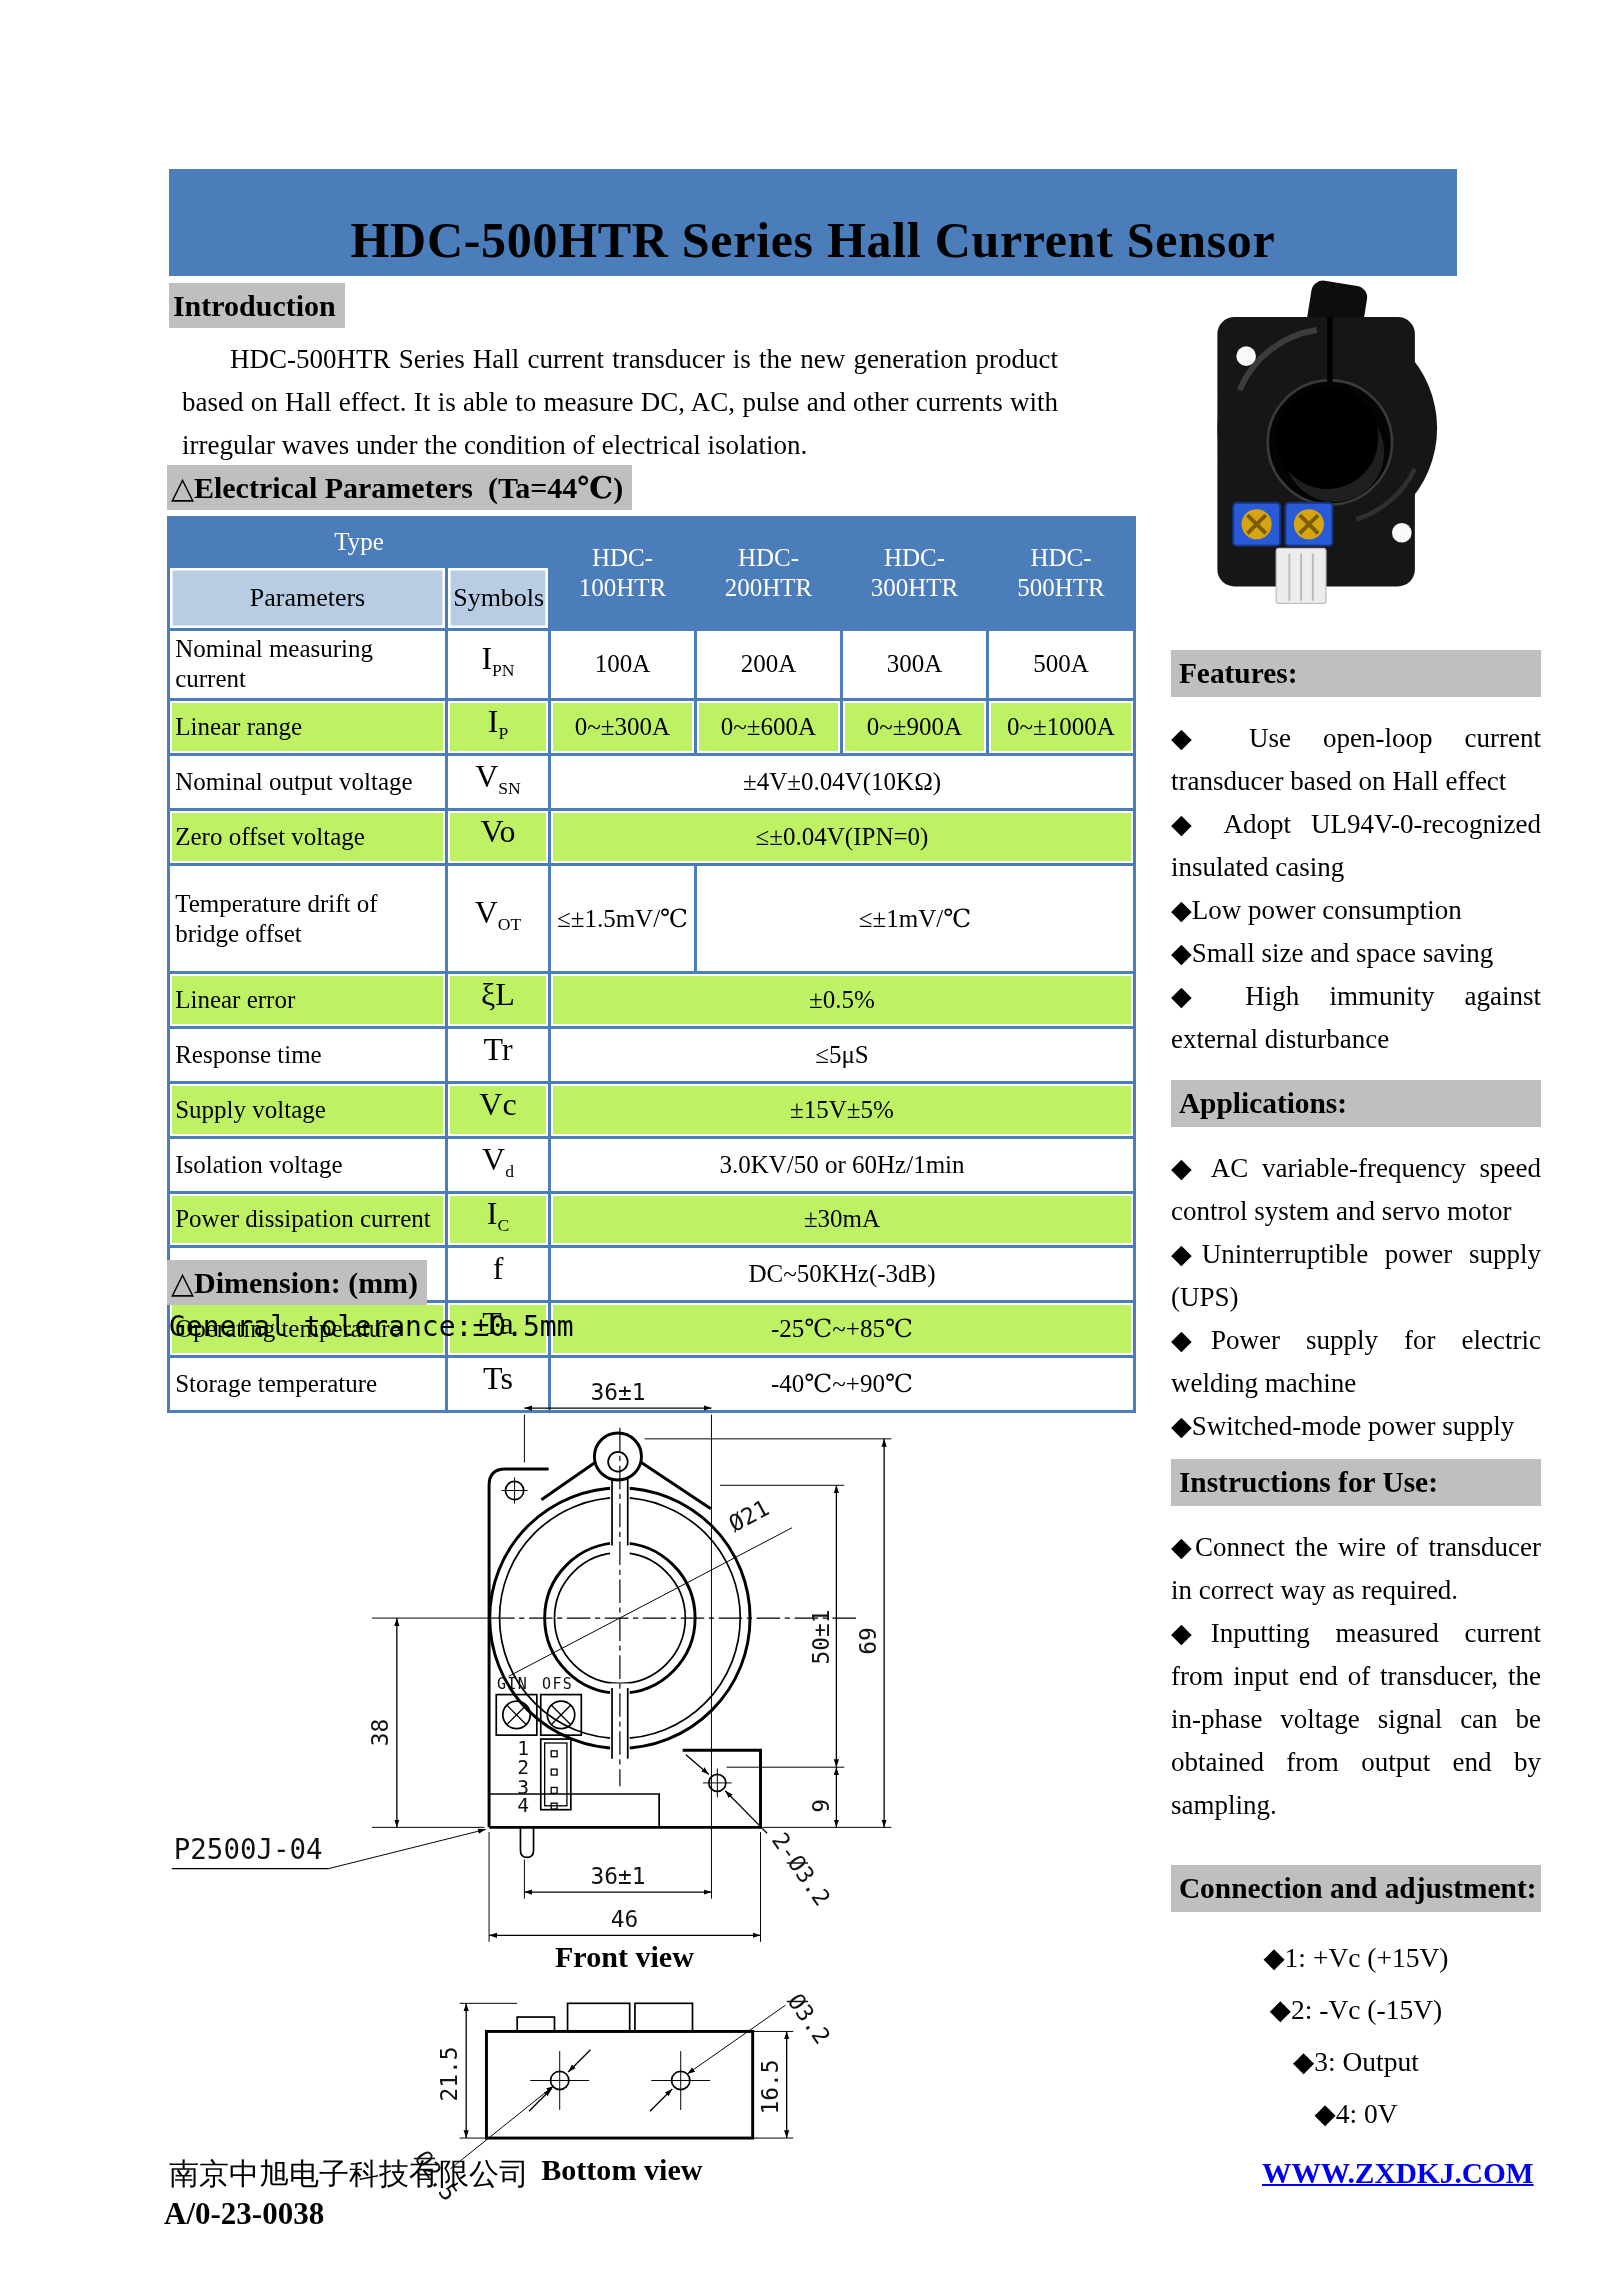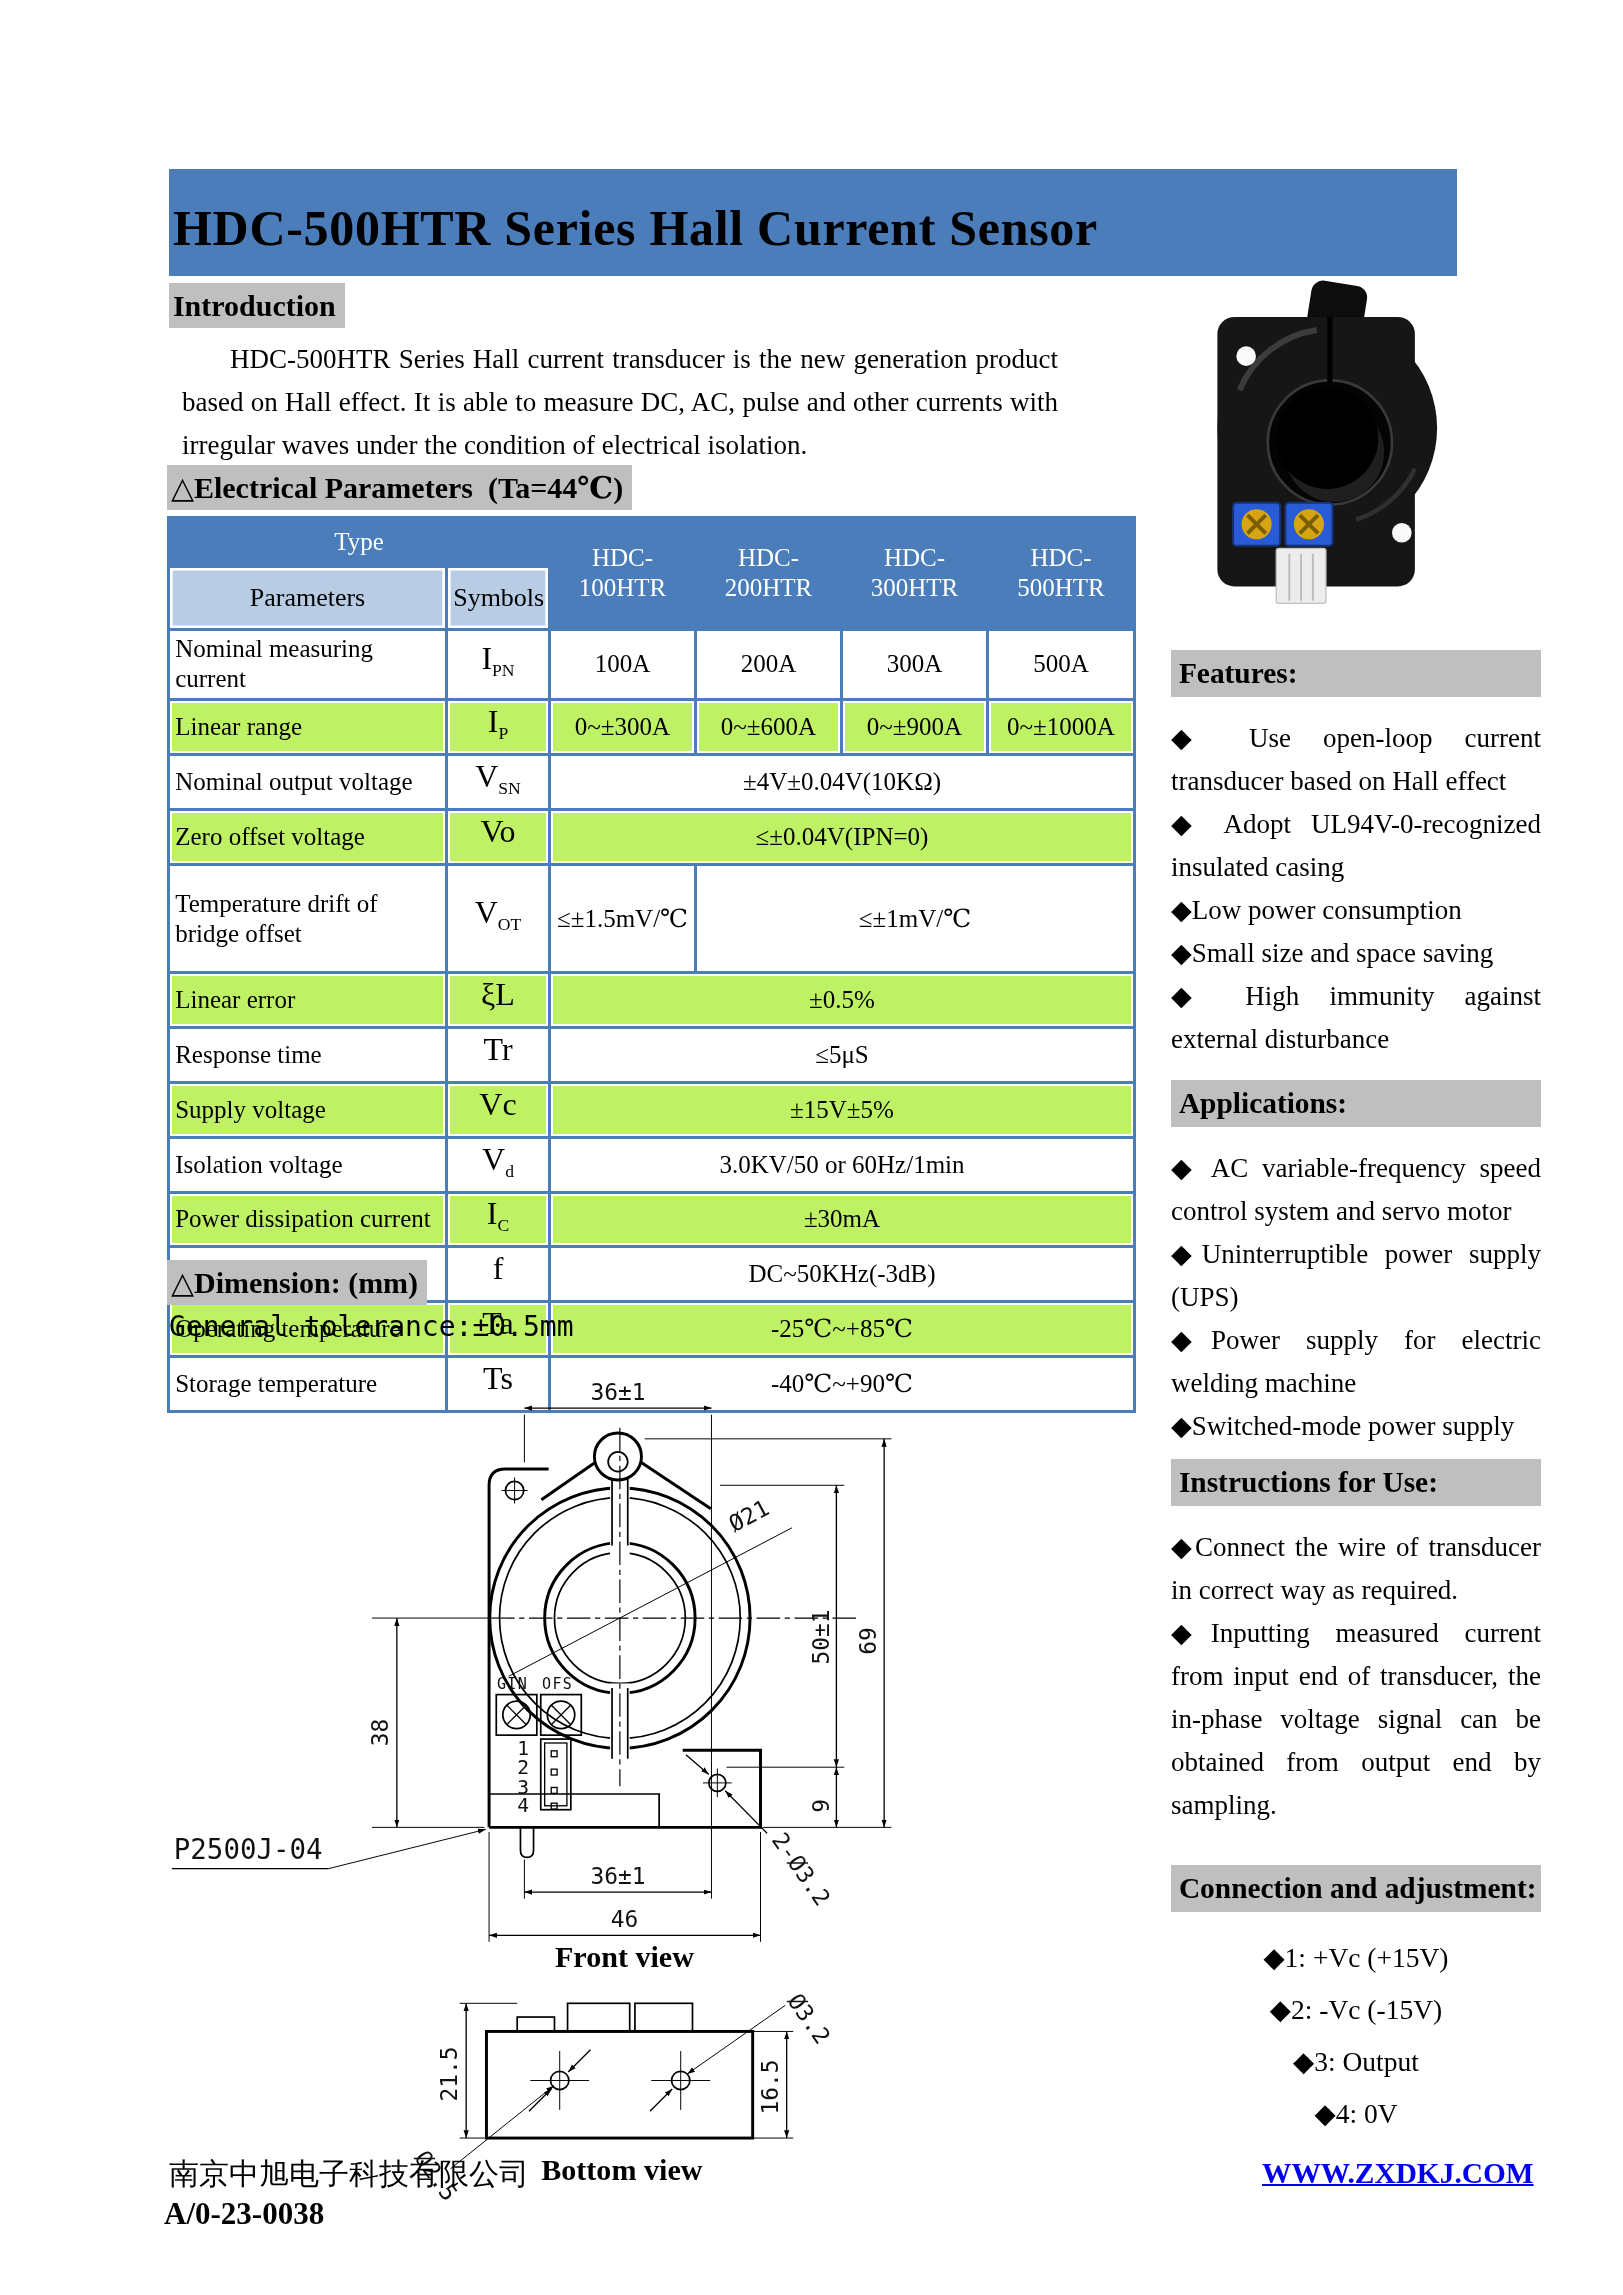--- a/index.html
+++ b/index.html
@@ -4,21 +4,21 @@
 <style>
   html,body{margin:0;padding:0;}
   body{
     width:1623px;height:2295px;position:relative;background:#ffffff;
     font-family:"Liberation Serif","DejaVu Serif",serif;color:#000;
   }
   .abs{position:absolute;}
   
   .banner{left:169px;top:169px;width:1288px;height:107px;background:#4A7DBA;}
   .banner h1{
-    margin:4px;height:107px;line-height:111px;
+    margin:16px;height:107px;line-height:111px;text-align:center;
     font-size:50px;font-weight:bold;color:#000;letter-spacing:0.7px;
   }
   
   .ghead{
     background:#BFBFBF;display:inline-block;
     font-weight:bold;font-size:30px;line-height:1.32;padding:2.6px 9.2px 2.6px 3.9px;
     white-space:nowrap;
   }
   
   .intro-p{

